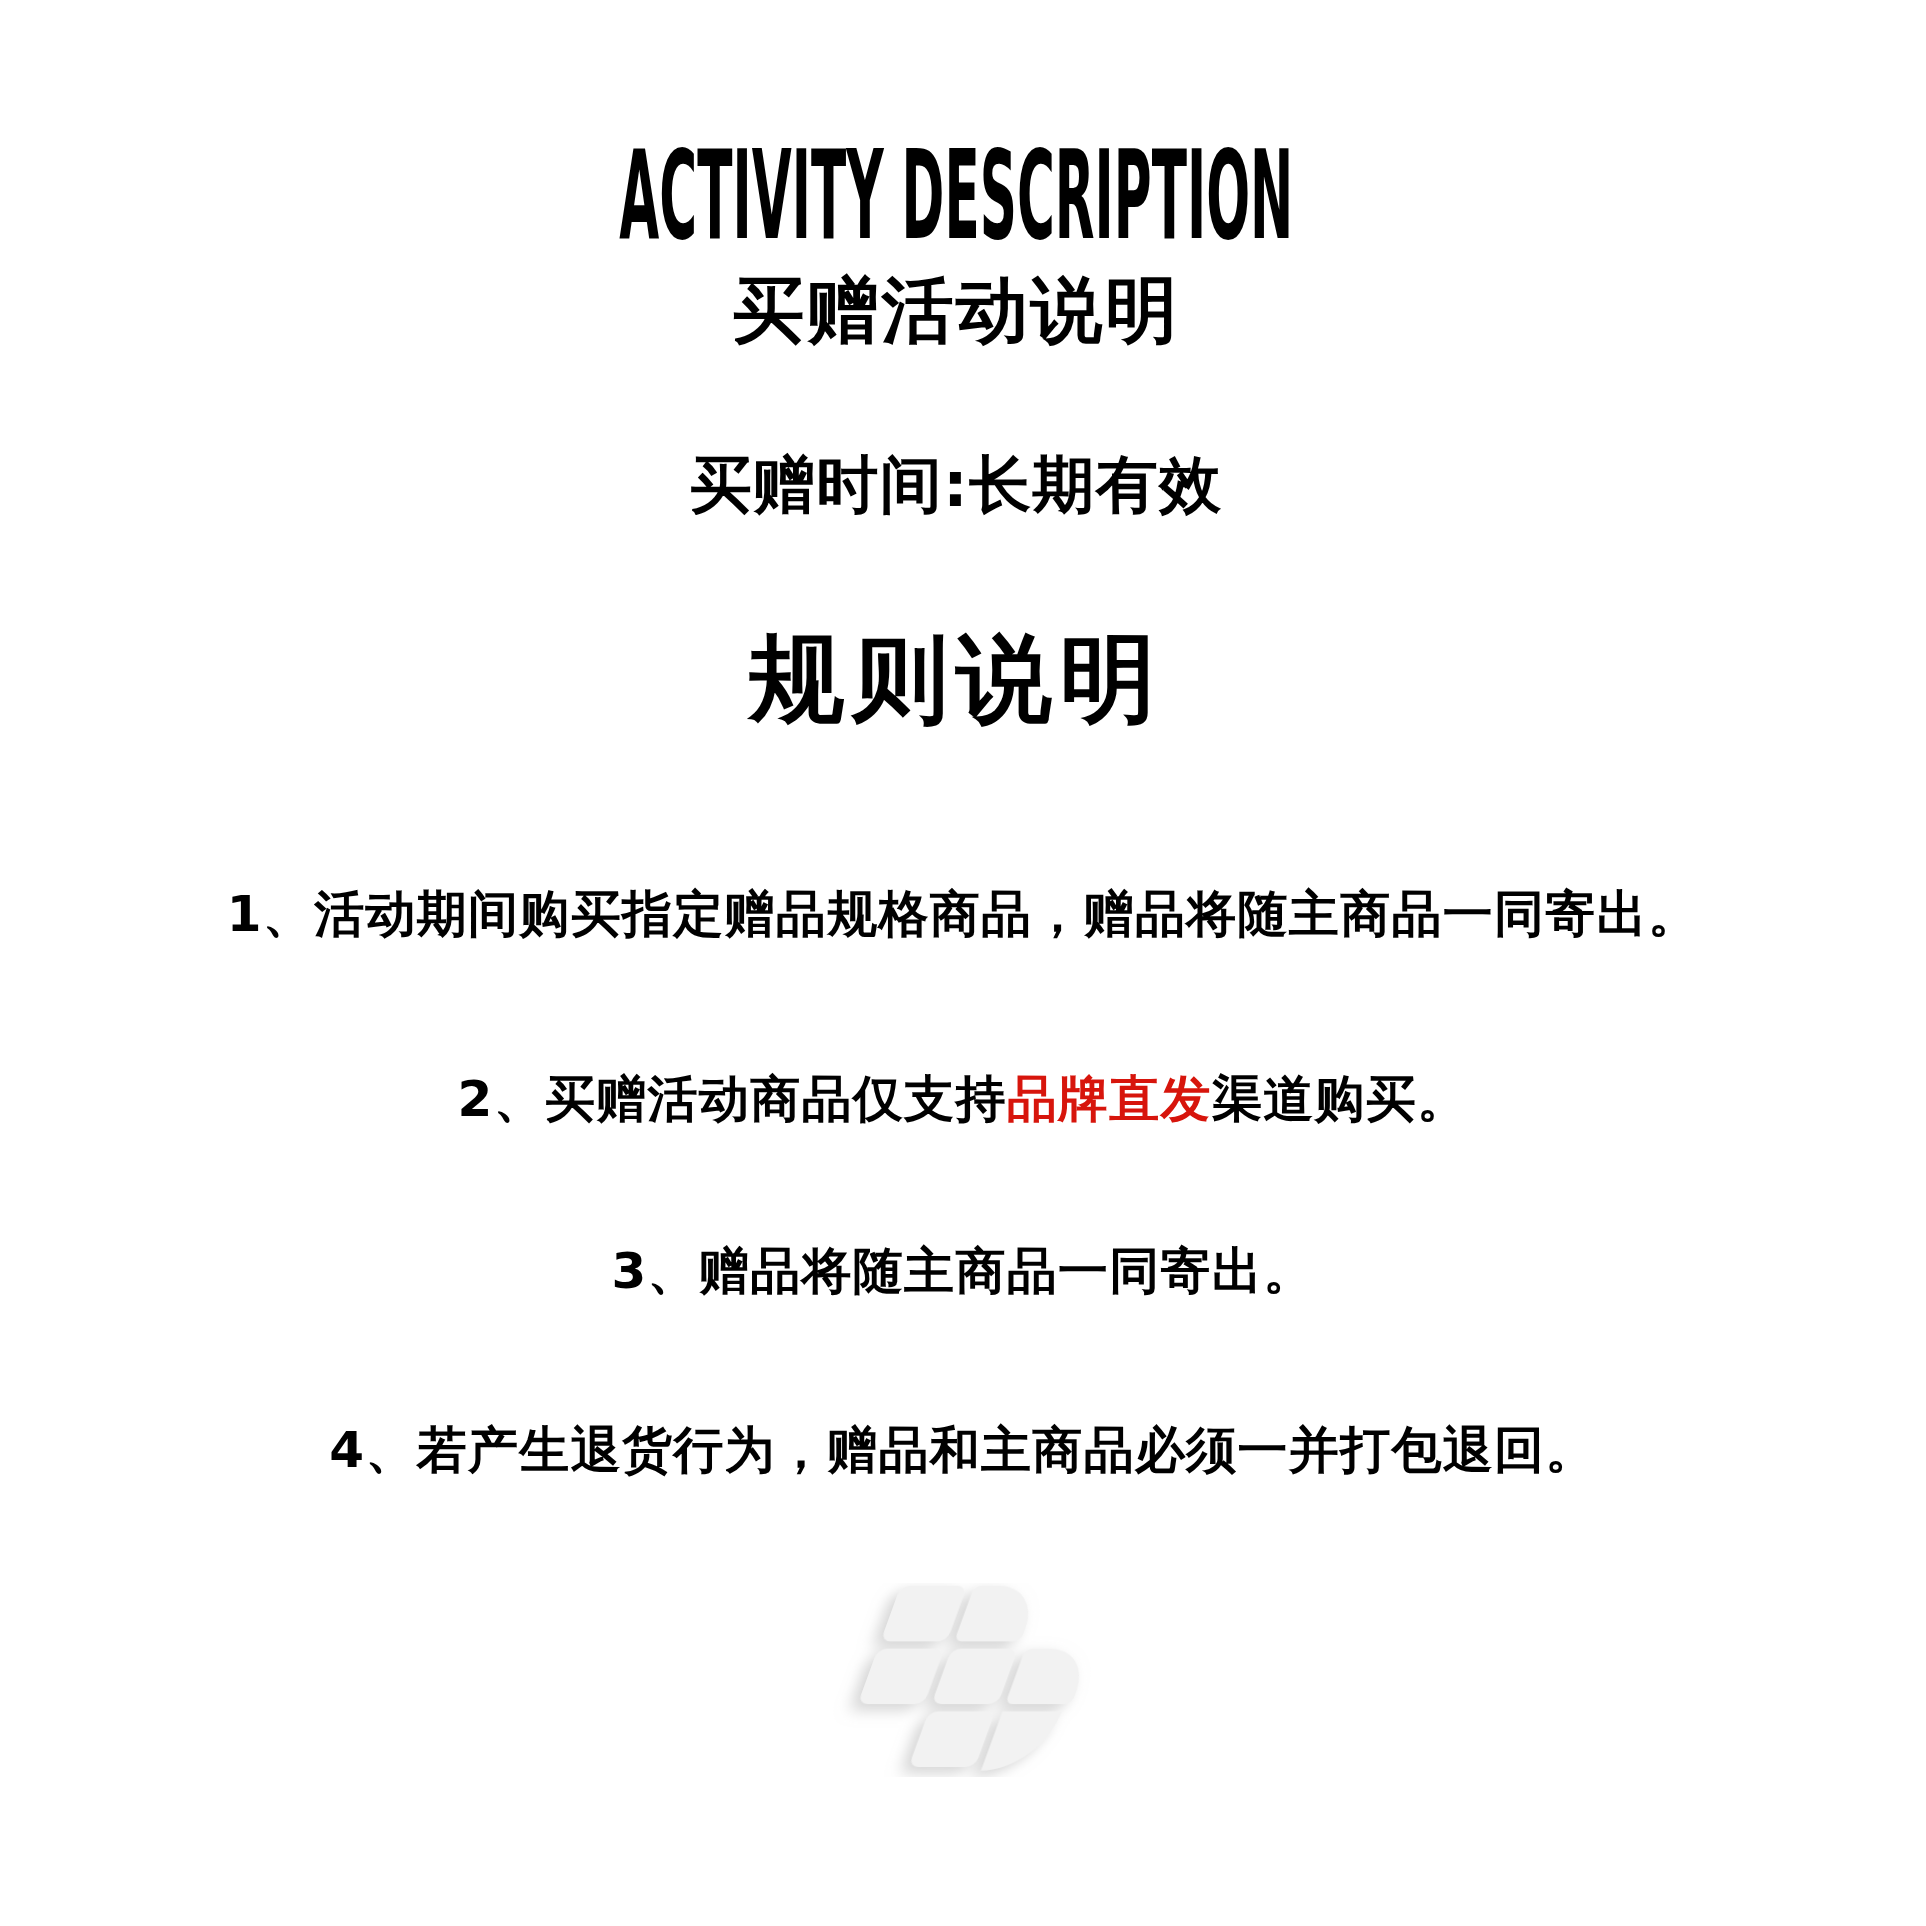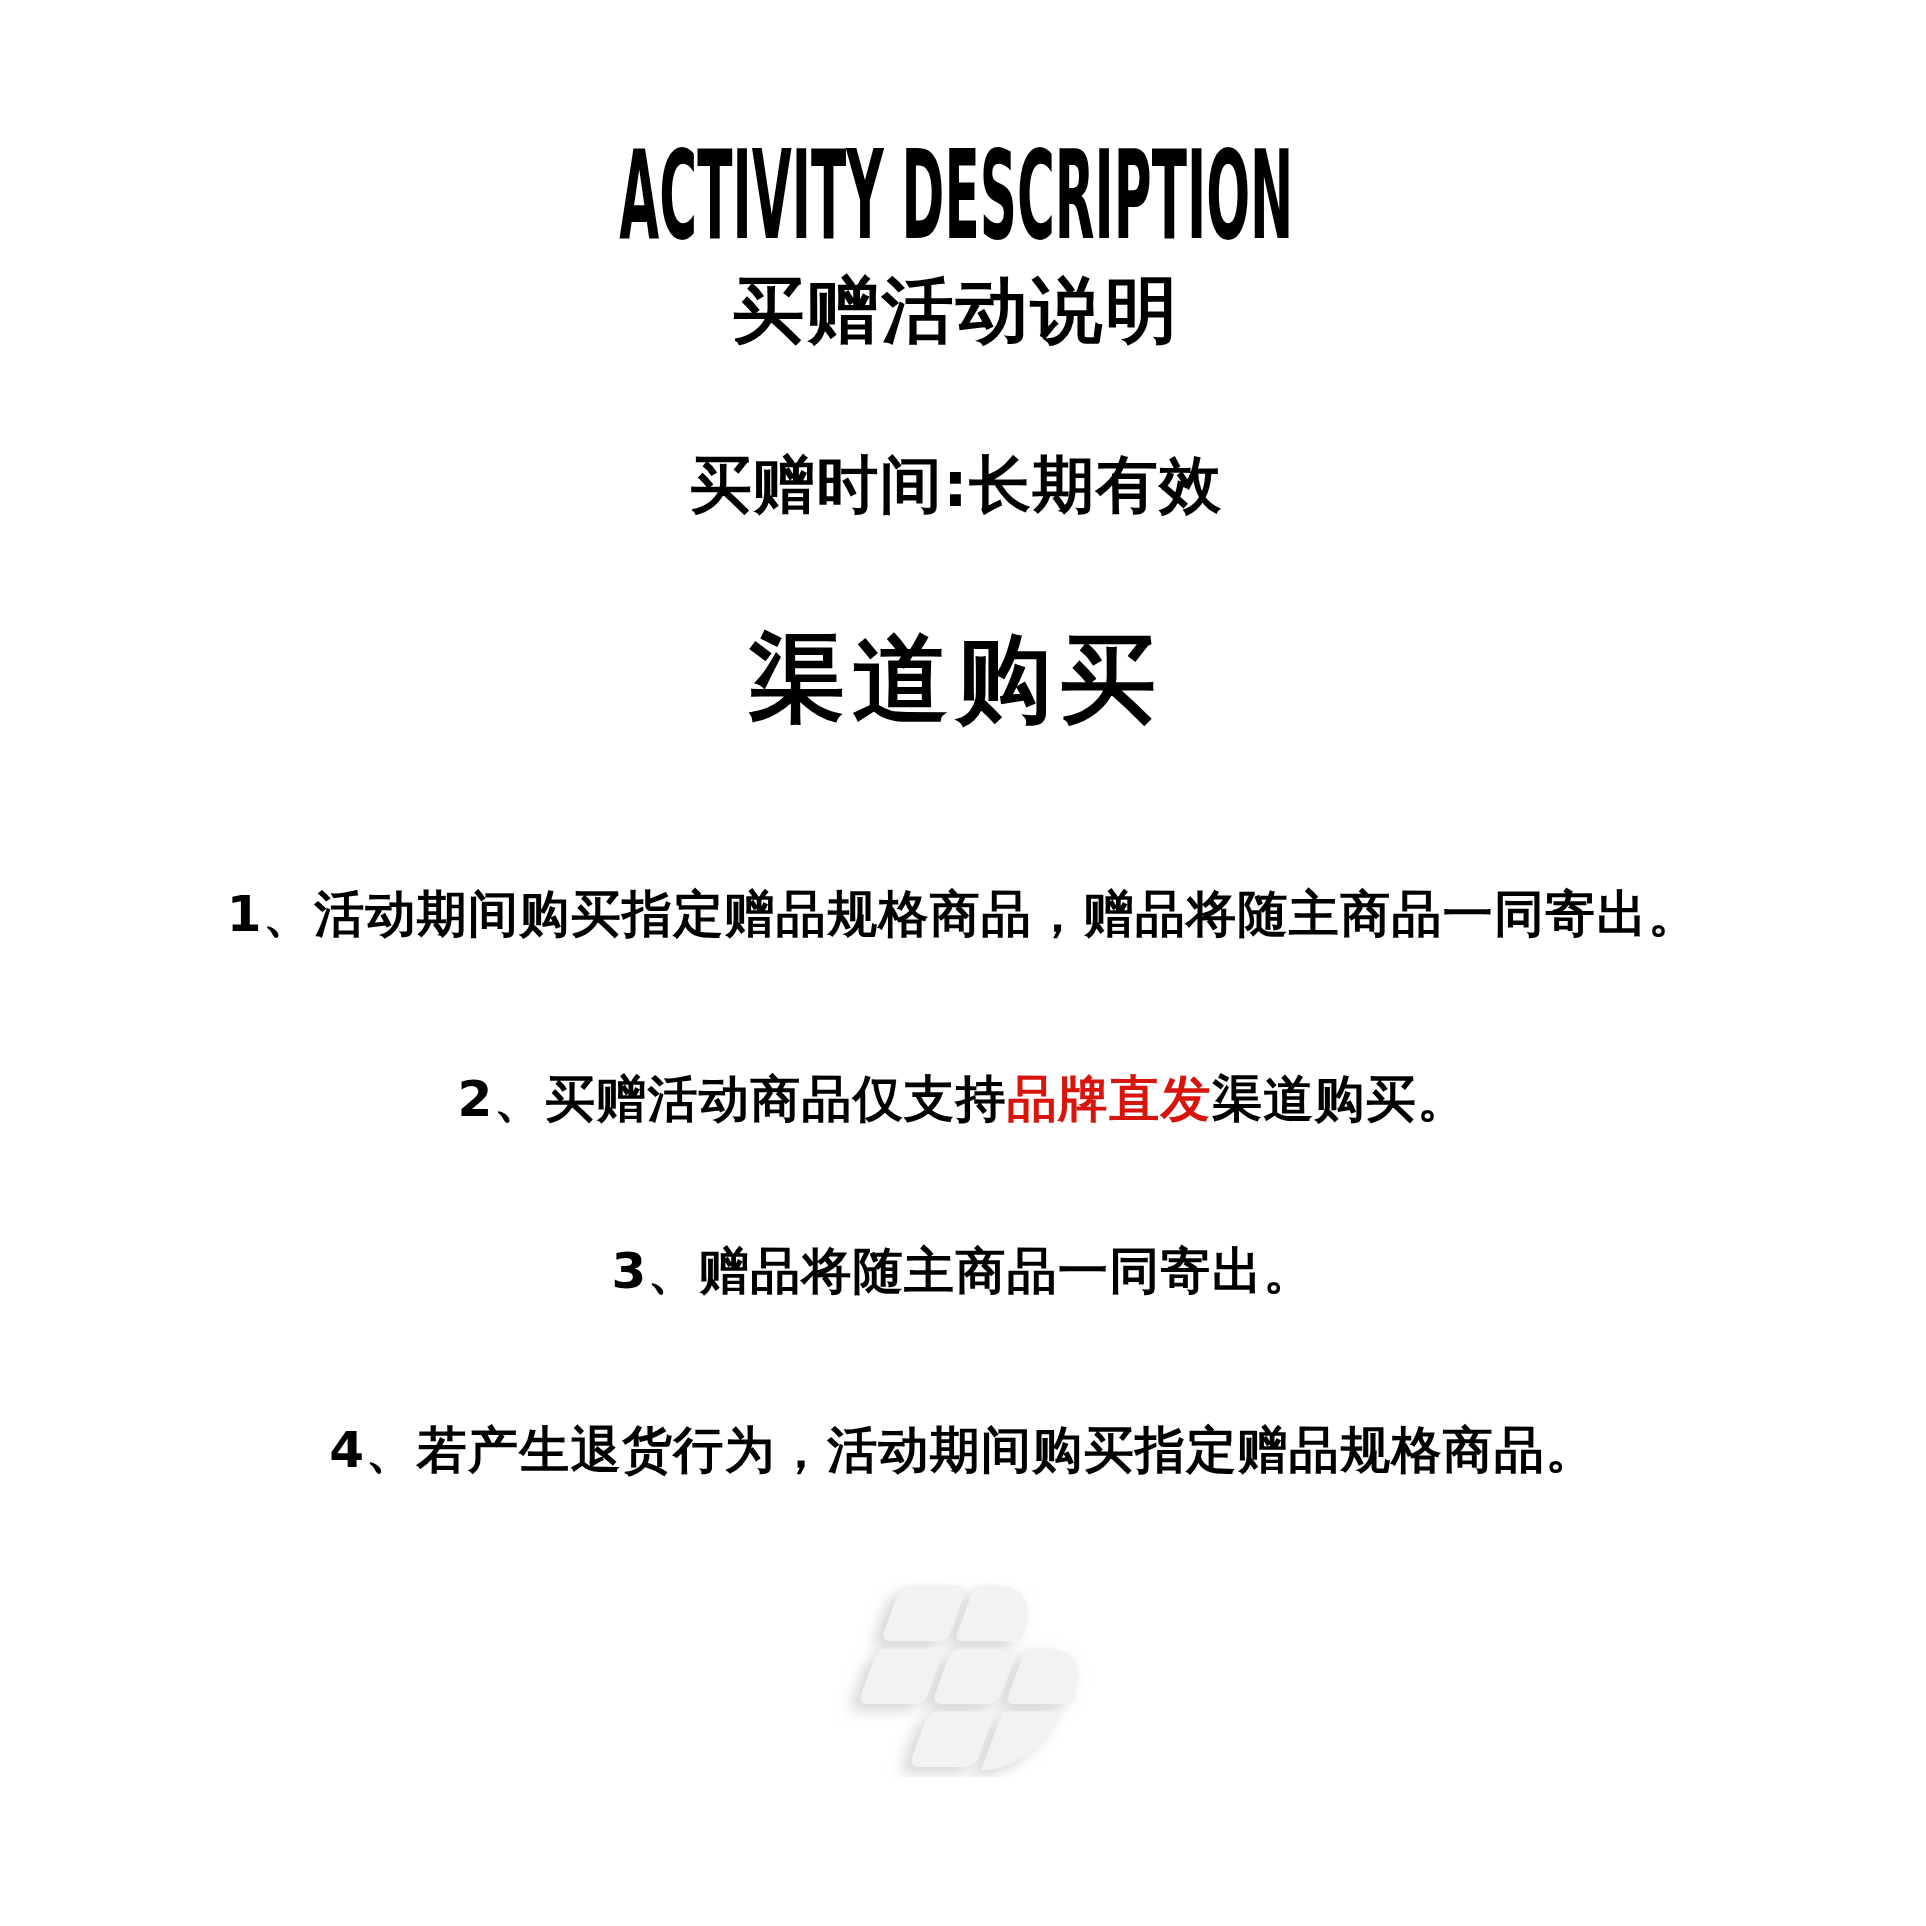--- a/index.html
+++ b/index.html
@@ -85,29 +85,29 @@
 <div class="canvas">
 
   <div class="center-line title-en">
     <span class="squeeze">ACTIVITY DESCRIPTION</span>
   </div>
 
   <div class="center-line title-zh">买赠活动说明</div>
 
   <div class="center-line period">买赠时间:长期有效</div>
 
-  <div class="center-line rules-heading">渠道购买</div>
+  <div class="center-line rules-heading">规则说明</div>
 
   <div class="center-line rule rule-1"><span>1、</span><span>活动期间购买指定赠品规格商品，赠品将随主商品一同寄出。</span><span class="hl"></span><span></span></div>
 
   <div class="center-line rule rule-2"><span>2、</span><span>买赠活动商品仅支持</span><span class="hl">品牌直发</span><span>渠道购买。</span></div>
 
   <div class="center-line rule rule-3"><span>3、</span><span>赠品将随主商品一同寄出。</span><span class="hl"></span><span></span></div>
 
-  <div class="center-line rule rule-4"><span>4、</span><span>若产生退货行为，活动期间购买指定赠品规格商品。</span><span class="hl"></span><span></span></div>
+  <div class="center-line rule rule-4"><span>4、</span><span>若产生退货行为，赠品和主商品必须一并打包退回。</span><span class="hl"></span><span></span></div>
 
   <svg class="watermark" viewBox="0 0 450 320" xmlns="http://www.w3.org/2000/svg" aria-hidden="true">
     <defs>
       <filter id="wshadow" x="-25%" y="-25%" width="160%" height="160%">
         <feDropShadow dx="-10" dy="10" stdDeviation="12" flood-color="#c9c9c9" flood-opacity="0.8"></feDropShadow>
       </filter>
     </defs>
     <g transform="translate(122,4) skewX(-20)" fill="#f2f2f2" filter="url(#wshadow)">
       <rect x="0" y="0" width="110" height="92" rx="16"></rect>
       <path d="M134,0 H162 A70,70 0 0 1 232,70 V80 A12,12 0 0 1 220,92 H134 A12,12 0 0 1 122,80 V12 A12,12 0 0 1 134,0 Z"></path>

